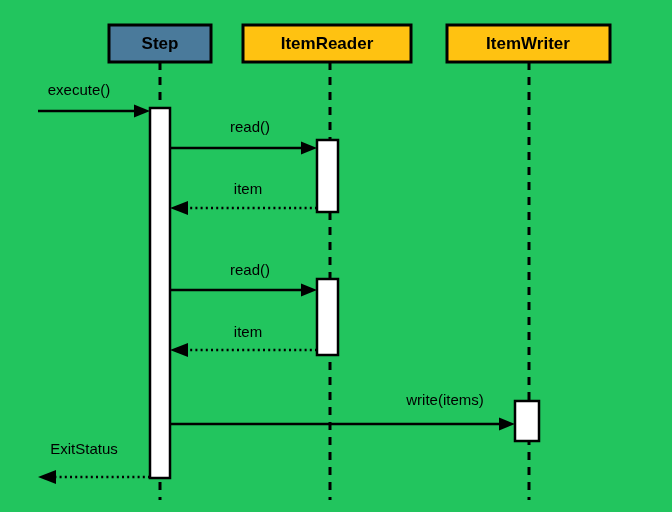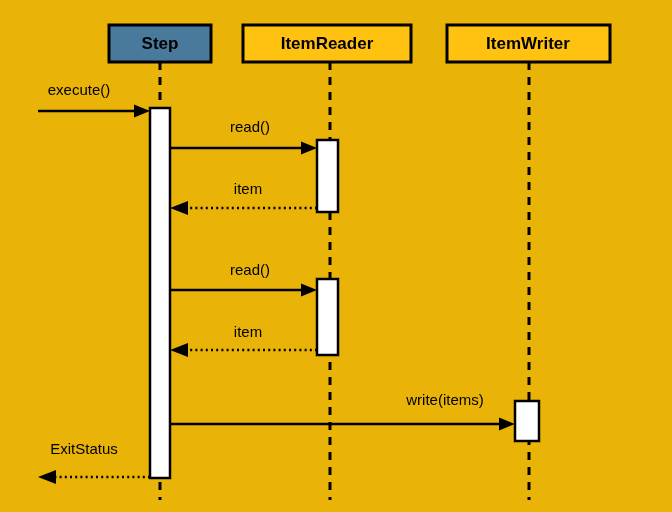--- a/index.html
+++ b/index.html
@@ -4,21 +4,21 @@
 <style>
   html, body {
     margin: 0;
     padding: 0;
     background: #ffffff;
   }
   #canvas {
     position: relative;
     width: 672px;
     height: 512px;
-    background: #eab308;
+    background: #22c55e;
     font-family: "Liberation Sans", sans-serif;
     overflow: hidden;
   }
   svg.diagram {
     position: absolute;
     left: 0;
     top: 0;
     width: 672px;
     height: 512px;
   }

